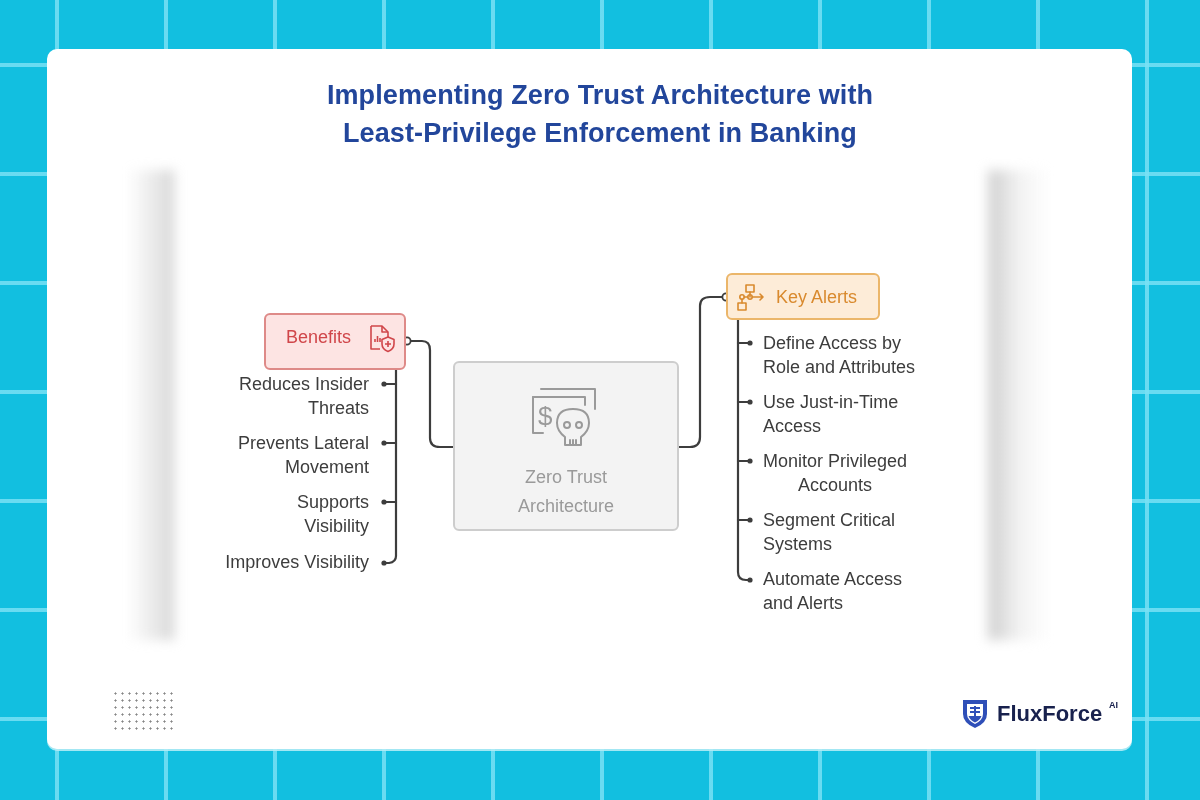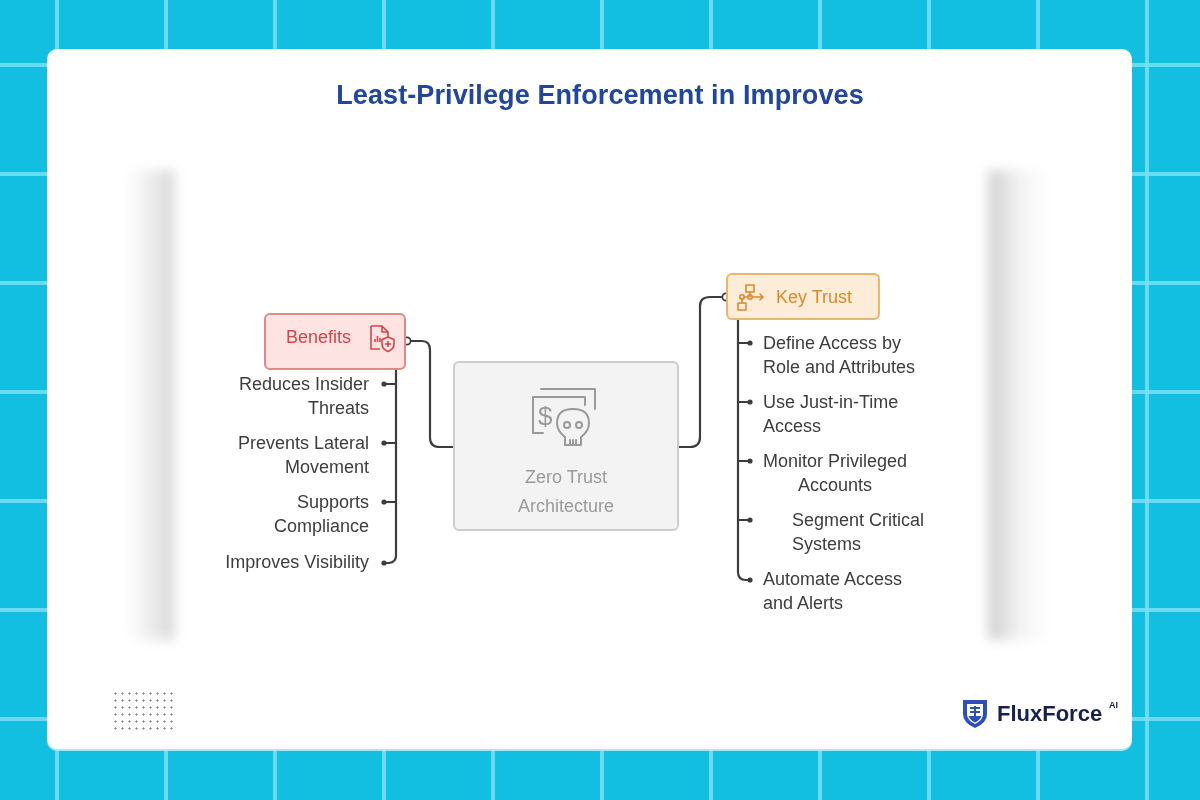--- a/index.html
+++ b/index.html
@@ -49,21 +49,22 @@
 </head>
 <body>
 
 <div class="grid"></div>
 
 <div class="card"></div>
 <div class="shade-l"></div>
 <div class="shade-r"></div>
 
 <div class="title">
-  <div>Least-Privilege Enforcement in Improves</div>
+  <div>Implementing Zero Trust Architecture with</div>
+  <div>Least-Privilege Enforcement in Banking</div>
 </div>
 
 <svg class="wires" width="1200" height="800">
   <g fill="none" stroke="#3d3d3d" stroke-width="2.2" stroke-linecap="round">
 
     <path d="M408 341 H422 Q430 341 430 350 V438 Q430 447 440 447 H453"></path>
 
     <path d="M679 447 H690 Q700 447 700 437 V306 Q700 297 710 297 H724"></path>
 
     <path d="M396 359 V556 Q396 562 389 563 H384"></path>
@@ -109,21 +110,21 @@
 <div class="item-l" style="top:372px;">
   <div>Reduces Insider</div>
   <div>Threats</div>
 </div>
 <div class="item-l" style="top:431px;">
   <div>Prevents Lateral</div>
   <div>Movement</div>
 </div>
 <div class="item-l" style="top:490px;">
   <div>Supports</div>
-  <div>Compliance</div>
+  <div>Visibility</div>
 </div>
 <div class="item-l" style="top:550px;">
   <div>Improves Visibility</div>
 </div>
 
 <div class="center-box">
   <span class="ico">
     <svg width="76" height="76" viewBox="0 0 76 76" fill="none" stroke="#9a9a9a" stroke-width="2" stroke-linejoin="round" stroke-linecap="round">
       <path d="M12 10 H66 V30"></path>
       <path d="M4 18 H56 V26"></path>
@@ -146,36 +147,36 @@
     <svg width="32" height="30" viewBox="0 0 32 30" fill="none" stroke="#d98a2e" stroke-width="1.6" stroke-linejoin="round" stroke-linecap="round">
       <rect x="9" y="2" width="8" height="7"></rect>
       <path d="M13 9 V14"></path>
       <circle cx="5" cy="14" r="2.2"></circle>
       <circle cx="13" cy="14" r="2.2"></circle>
       <path d="M7.2 14 H10.8 M15.2 14 H26 M23 11 L26 14 L23 17"></path>
       <path d="M5 16.2 V20"></path>
       <rect x="1" y="20" width="8" height="7"></rect>
     </svg>
   </span>
-  <span class="lbl">Key Trust</span>
+  <span class="lbl">Key Alerts</span>
 </div>
 
 <div class="item-r" style="top:331px;">
   <div>Define Access by</div>
   <div>Role and Attributes</div>
 </div>
 <div class="item-r" style="top:390px;">
   <div>Use Just-in-Time</div>
   <div>Access</div>
 </div>
 <div class="item-r" style="top:449px;text-align:center;">
   <div>Monitor Privileged</div>
   <div>Accounts</div>
 </div>
-<div class="item-r" style="top:508px;margin-left:29px;">
+<div class="item-r" style="top:508px;">
   <div>Segment Critical</div>
   <div>Systems</div>
 </div>
 <div class="item-r" style="top:567px;">
   <div>Automate Access</div>
   <div>and Alerts</div>
 </div>
 
 <div class="dots"></div>
 

